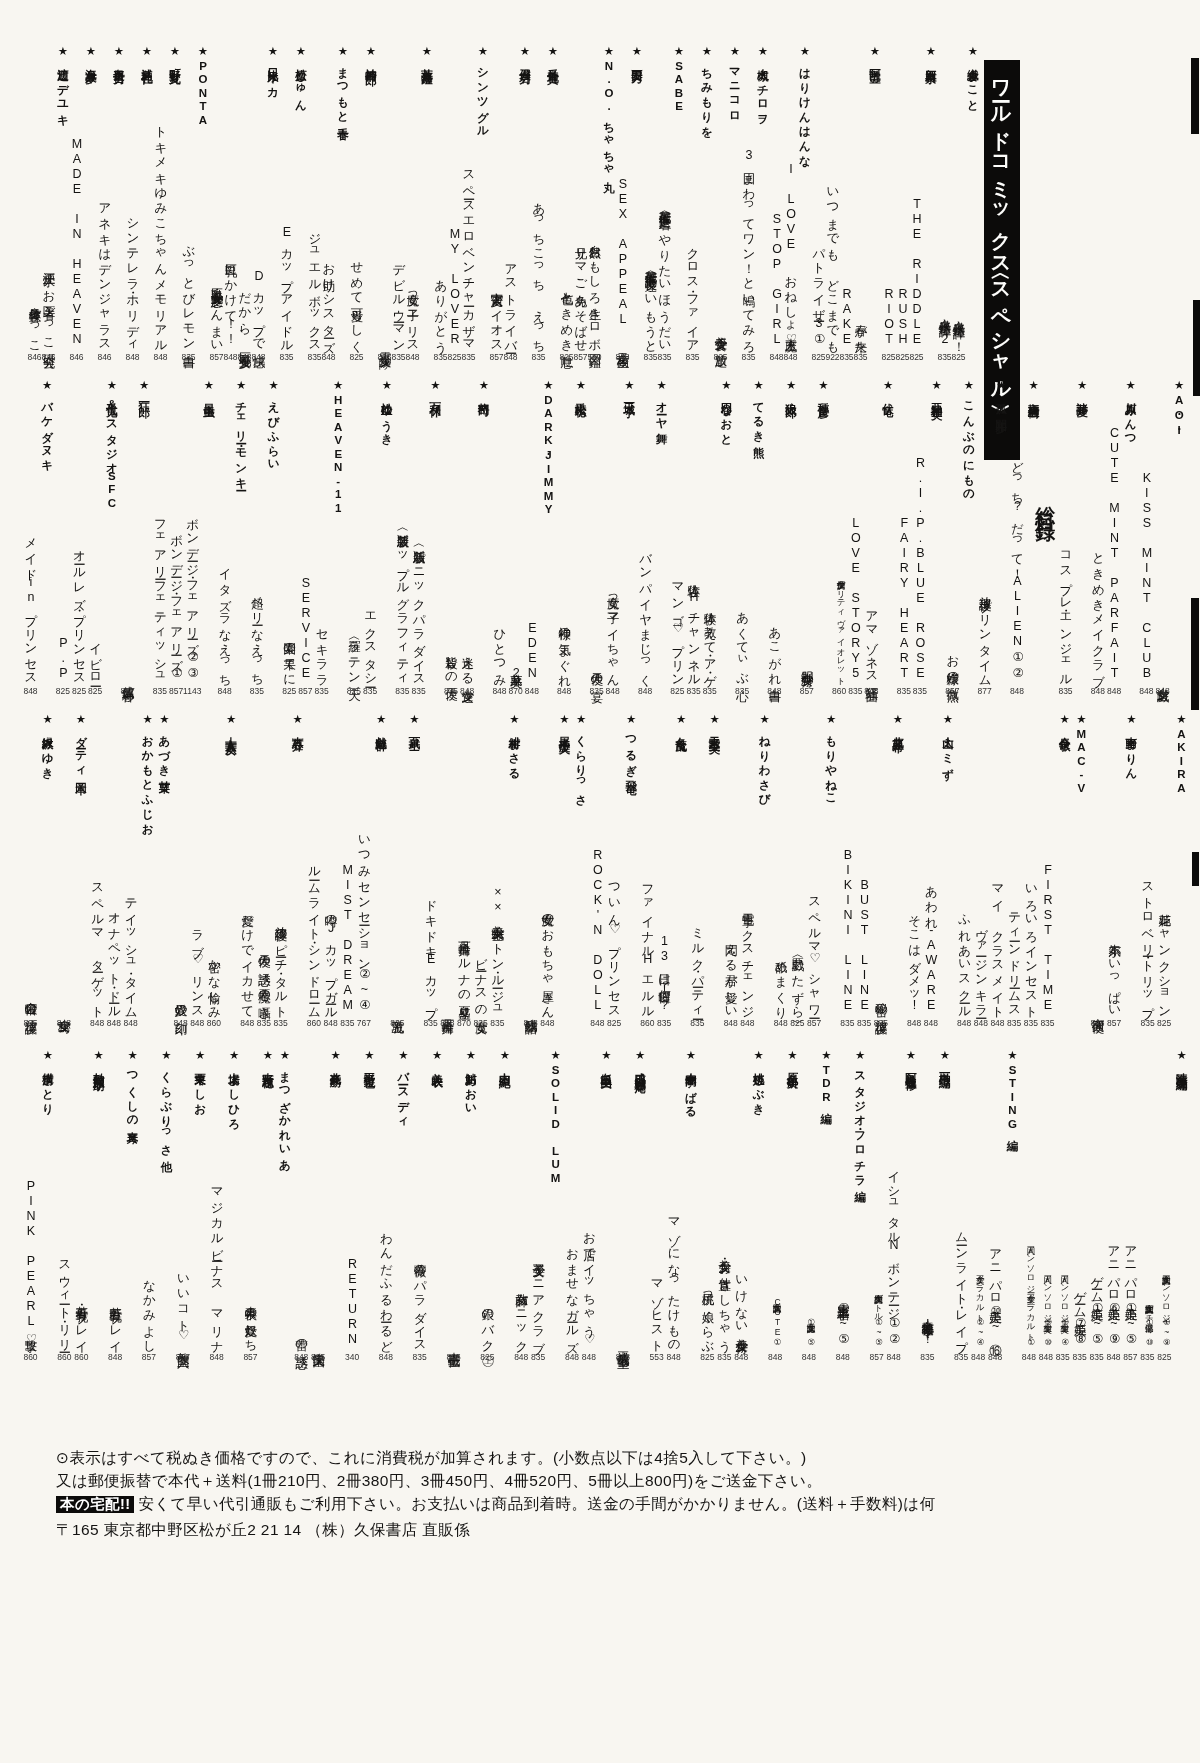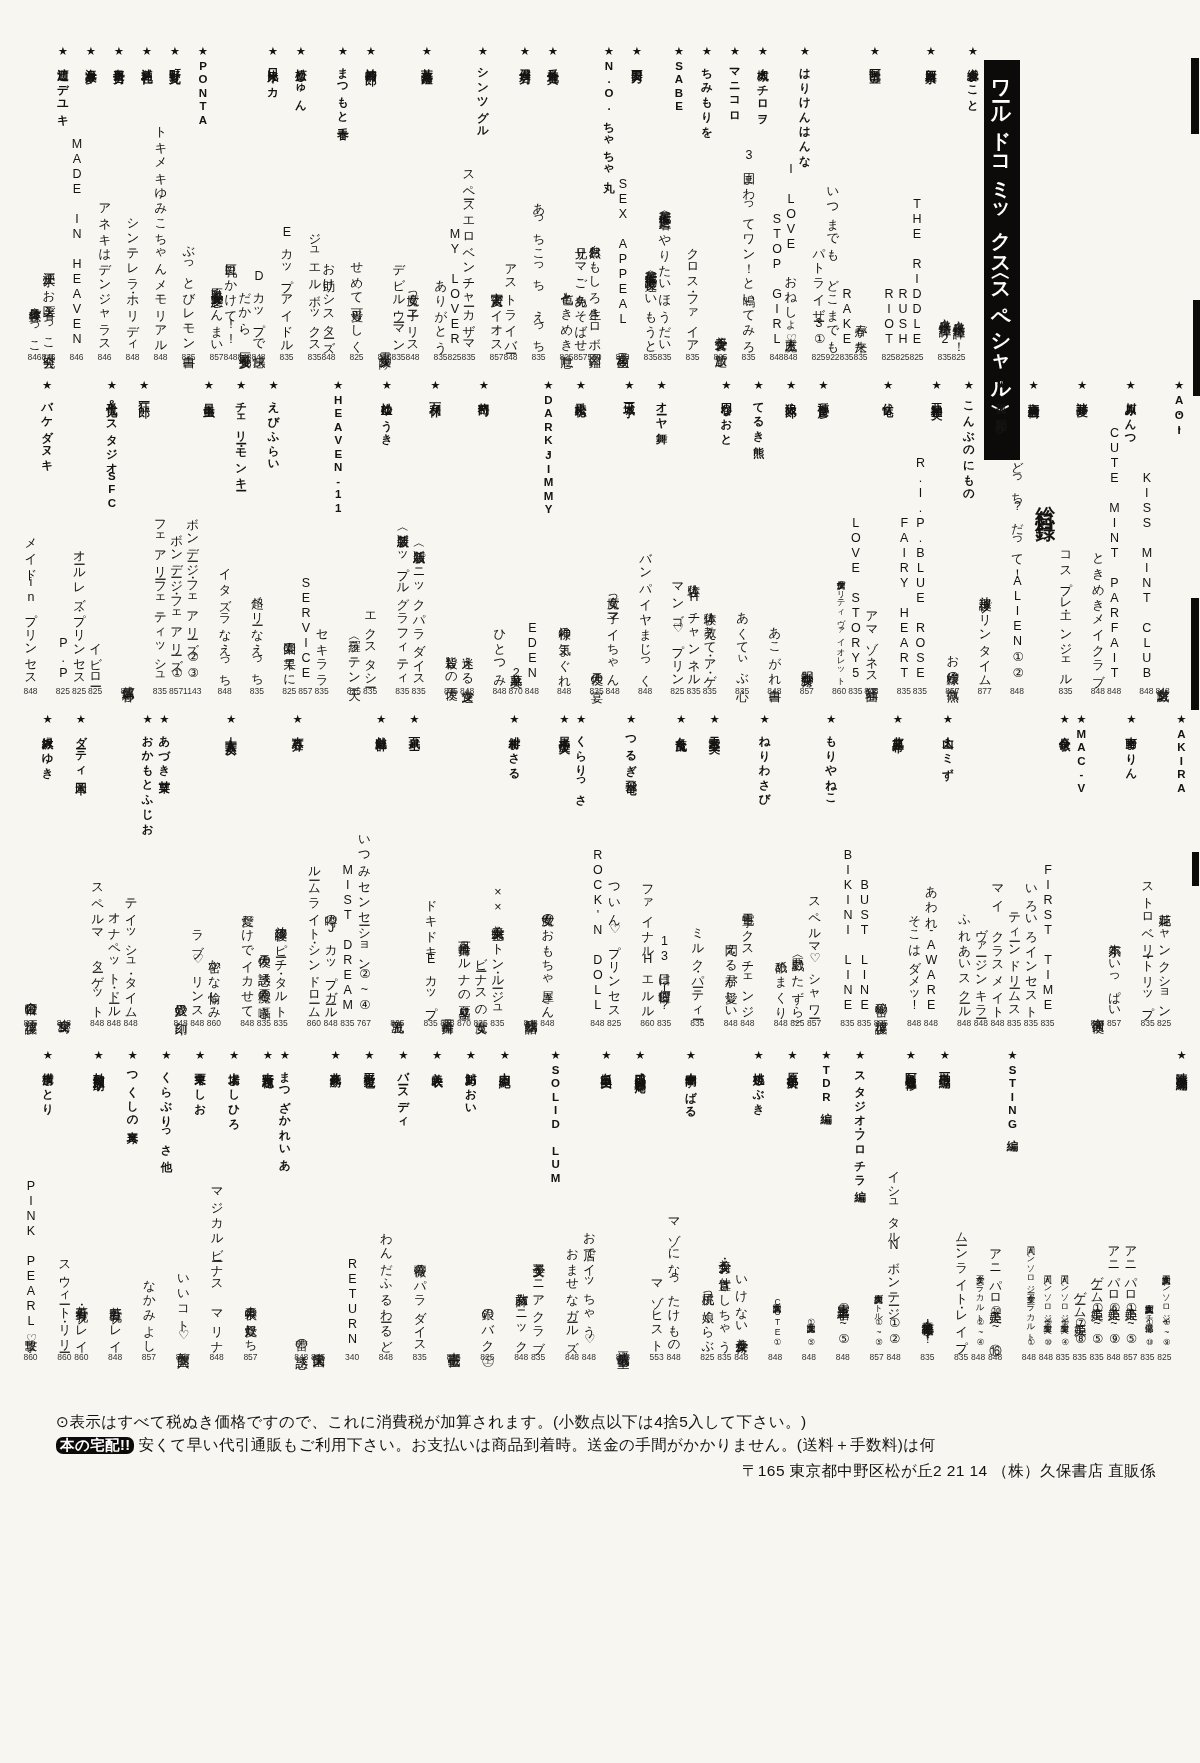--- a/index.html
+++ b/index.html
@@ -37,27 +37,27 @@
     background:#0c0b0a;color:#fdfdfb;display:flex;justify-content:center;
   }
   .series-box span{
     writing-mode:vertical-rl;text-orientation:upright;
     font-size:20px;font-weight:bold;letter-spacing:2px;margin-top:6px;white-space:nowrap;
   }
   
   .artifact{position:absolute;background:#0c0b0a;}
   
   .footer{
-    position:absolute;left:56px;top:1410px;width:1100px;
+    position:absolute;left:56px;top:1446px;width:1100px;
     font-size:15.5px;line-height:23px;letter-spacing:0.4px;
   }
-  .footer .addr{margin-top:2px;text-align:right;}
+  .footer .addr{margin-top:2px;}
   .badge{
     background:#0c0b0a;color:#fff;font-weight:bold;
-    padding:0 4px 1px 4px;margin-right:4px;font-size:14.5px;border-radius:7px;
+    padding:0 4px 1px 4px;margin-right:4px;font-size:14.5px;
   }
 </style>
 </head>
 <body>
 
 <div class="series-box">
   <span>ワールドコミックス〈スペシャル〉</span>
 </div>
 
 <div class="band" id="band0">
@@ -1086,15 +1086,16 @@
     </div>
   </div>
 
 <div class="artifact" style="left:1191px;top:58px;width:8px;height:76px;"></div>
 <div class="artifact" style="left:1193px;top:300px;width:7px;height:96px;"></div>
 <div class="artifact" style="left:1191px;top:598px;width:8px;height:112px;"></div>
 <div class="artifact" style="left:1192px;top:852px;width:7px;height:34px;"></div>
 
 <div class="footer">
   <div>⊙表示はすべて税ぬき価格ですので、これに消費税が加算されます。(小数点以下は4捨5入して下さい。)</div>
+  <div>又は郵便振替で本代＋送料(1冊210円、2冊380円、3冊450円、4冊520円、5冊以上800円)をご送金下さい。</div>
   <div><span class="badge">本の宅配!!</span><span>安くて早い代引通販もご利用下さい。お支払いは商品到着時。送金の手間がかかりません。(送料＋手数料)は何</span></div>
   <div class="addr">〒165 東京都中野区松が丘2 21 14 （株）久保書店 直販係</div>
 </div>
 
 </body></html>

